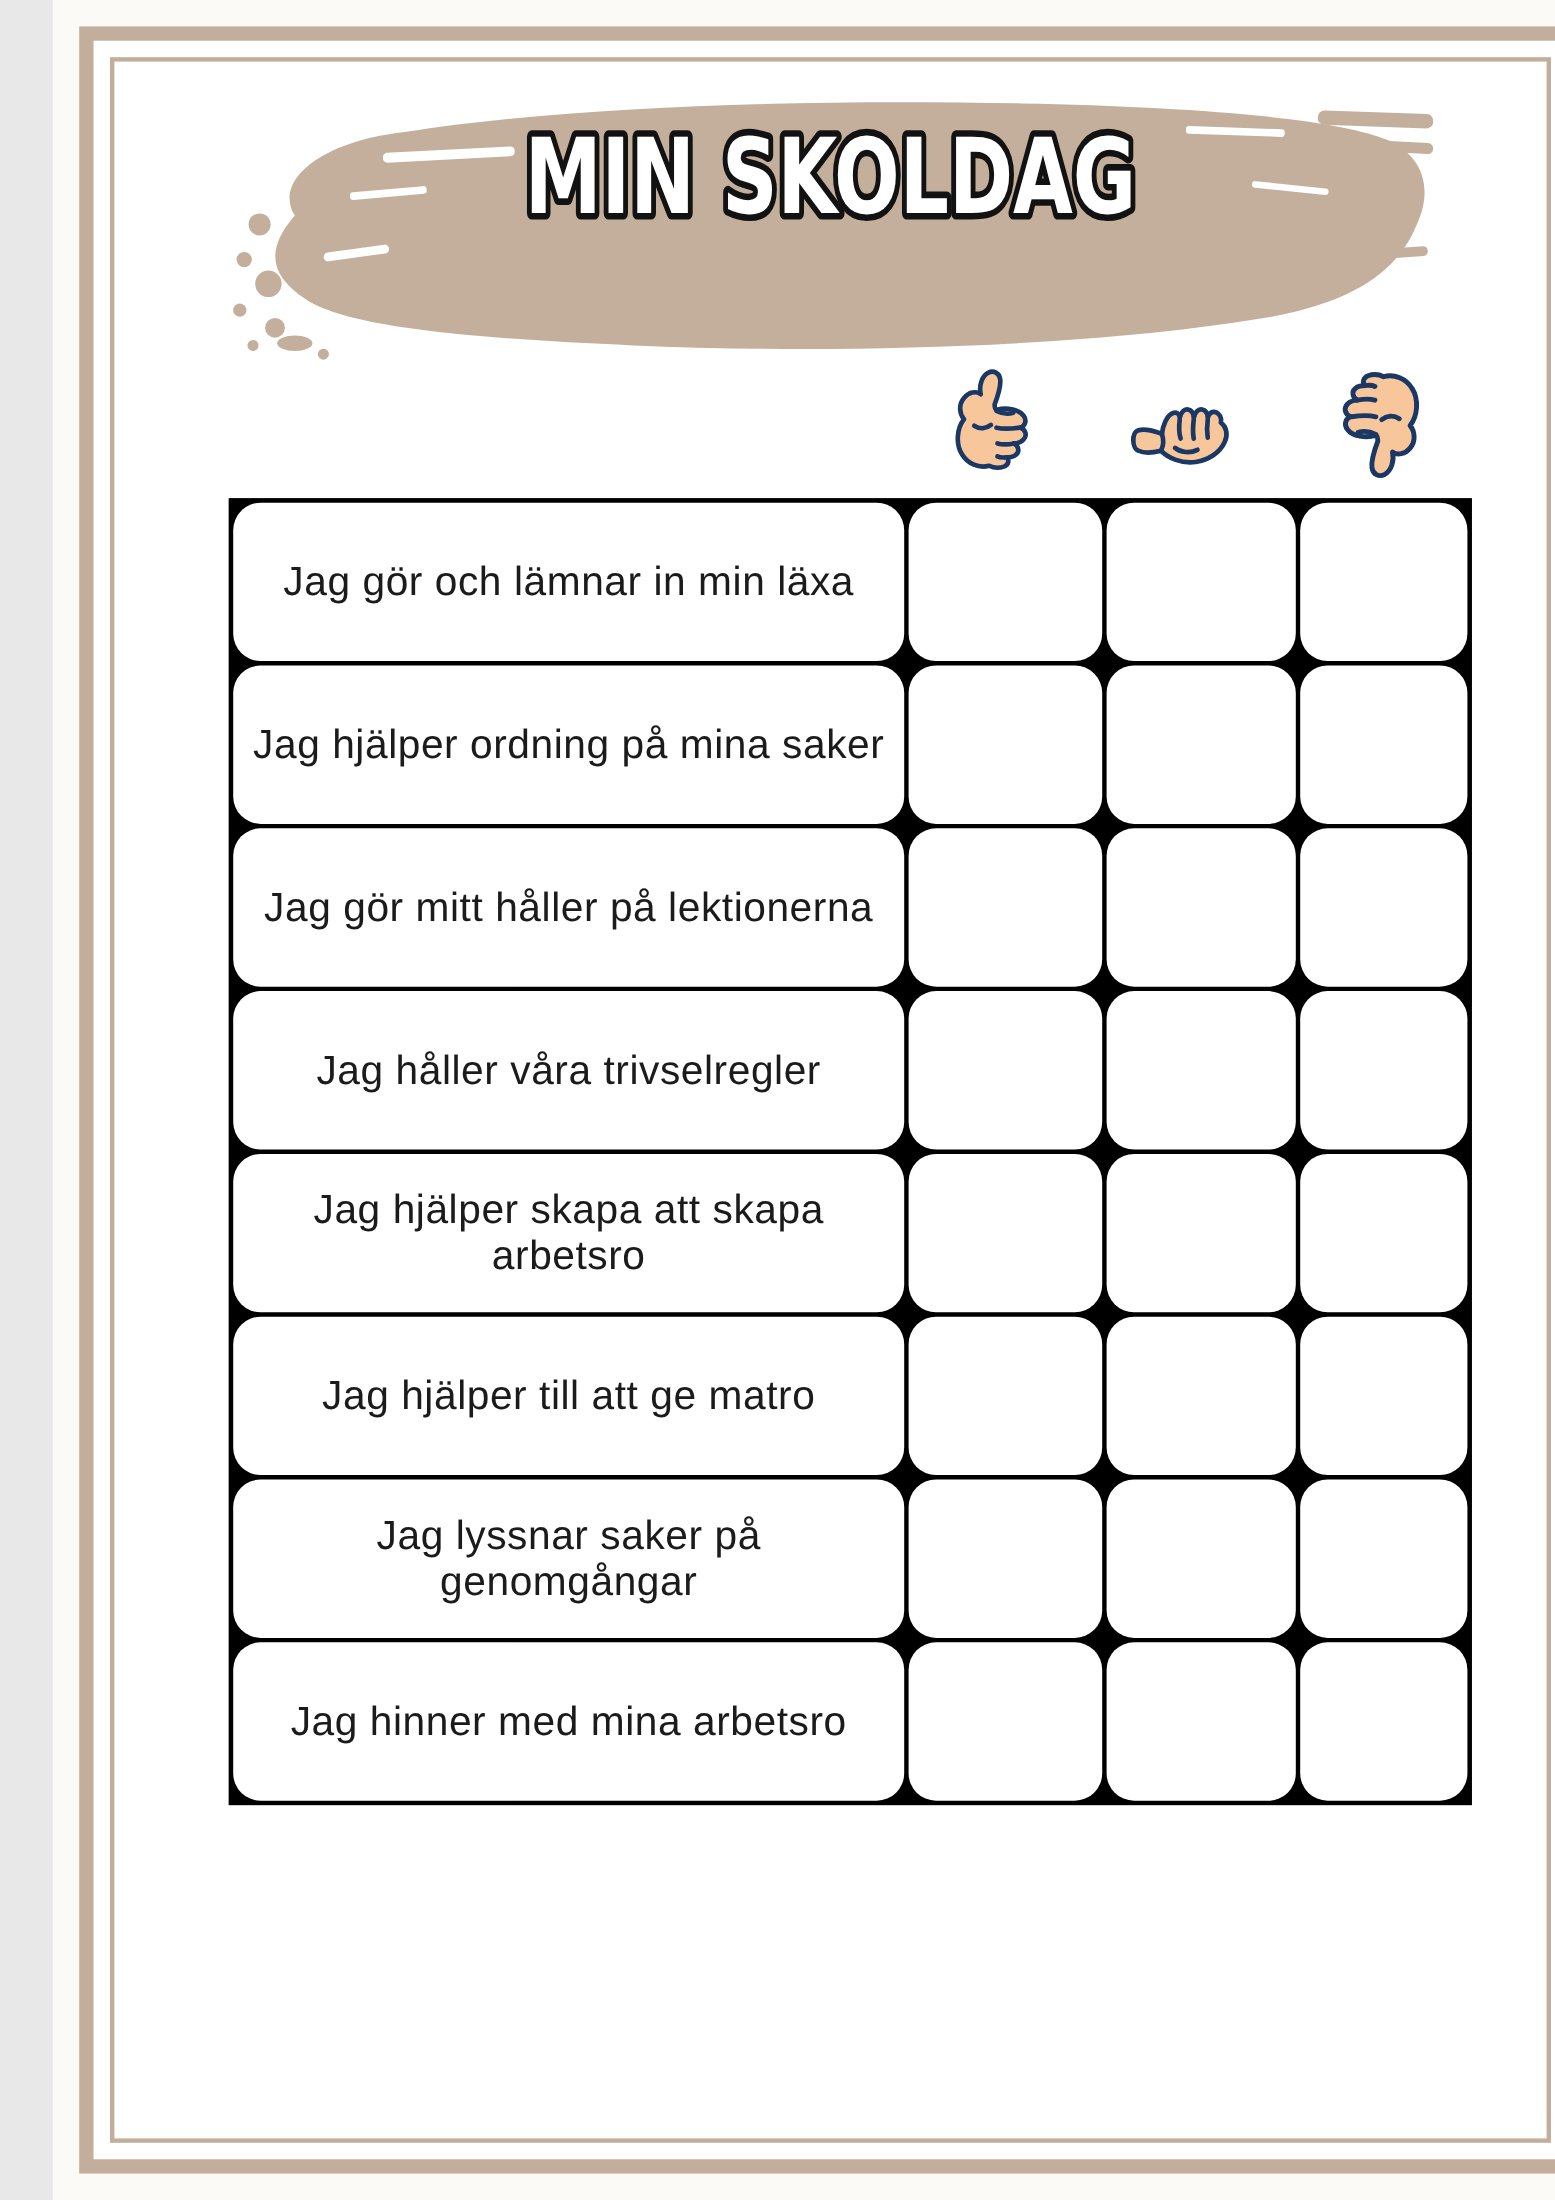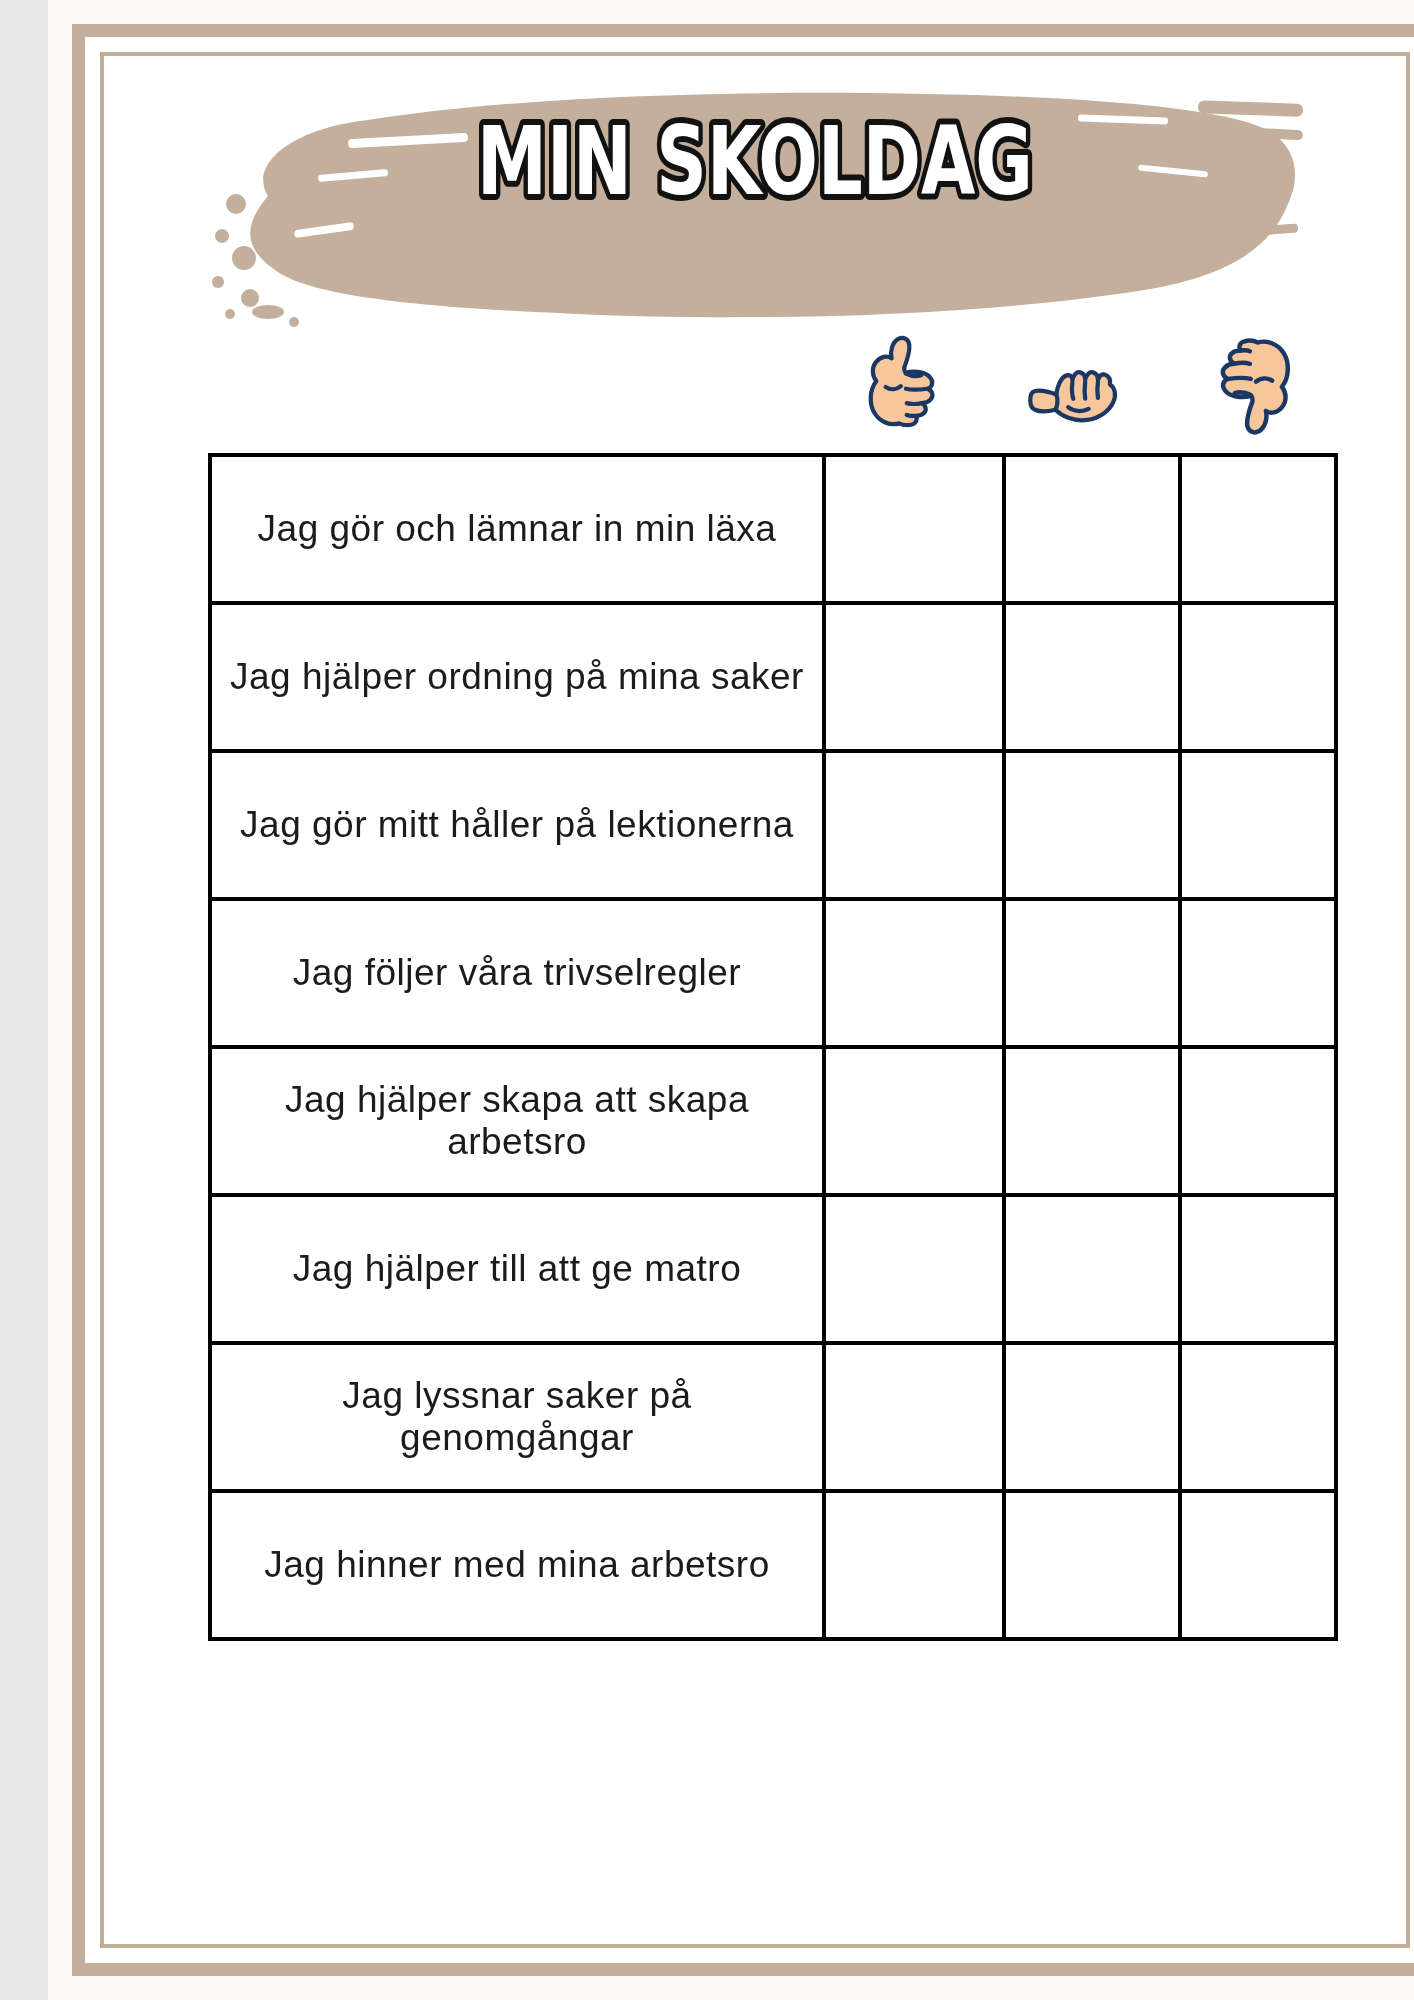--- a/index.html
+++ b/index.html
@@ -64,21 +64,21 @@
     display:grid;
     grid-template-columns:610px 176px 172px 152px;
     grid-auto-rows:144px;
     gap:4px;
     background:var(--table_border);
     border:4px solid var(--table_border);
   }
   .trow{display:contents;}
   .cell{
     background:#ffffff;
-    display:flex;align-items:center;justify-content:center;
+    display:flex;align-items:center;justify-content:center;border-radius:25px;
   }
   .statement{
     font-size:37px;
     color:var(--ink);
     letter-spacing:0.5px;
     text-align:center;
     padding:0 14px;
   }
 </style>
 </head>
@@ -202,21 +202,21 @@
       <div class="cell">
         <span class="statement">Jag gör mitt håller på lektionerna</span>
       </div>
       <div class="cell"></div>
       <div class="cell"></div>
       <div class="cell"></div>
     </div>
 
     <div class="trow">
       <div class="cell">
-        <span class="statement">Jag följer våra trivselregler</span>
+        <span class="statement">Jag håller våra trivselregler</span>
       </div>
       <div class="cell"></div>
       <div class="cell"></div>
       <div class="cell"></div>
     </div>
 
     <div class="trow">
       <div class="cell">
         <span class="statement">Jag hjälper skapa att skapa arbetsro</span>
       </div>

